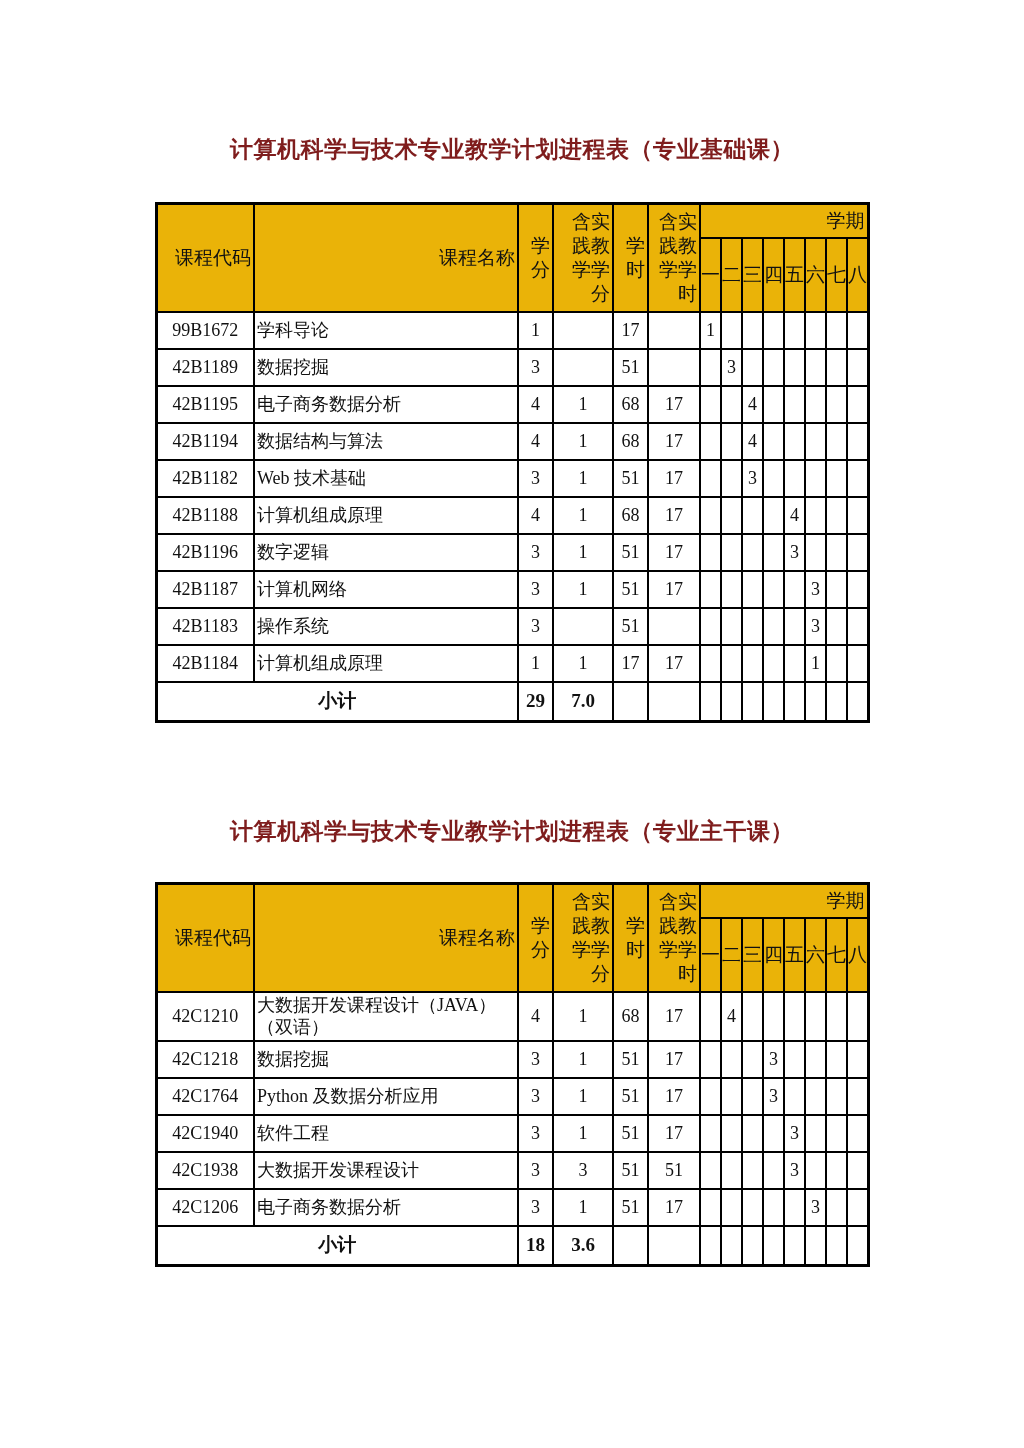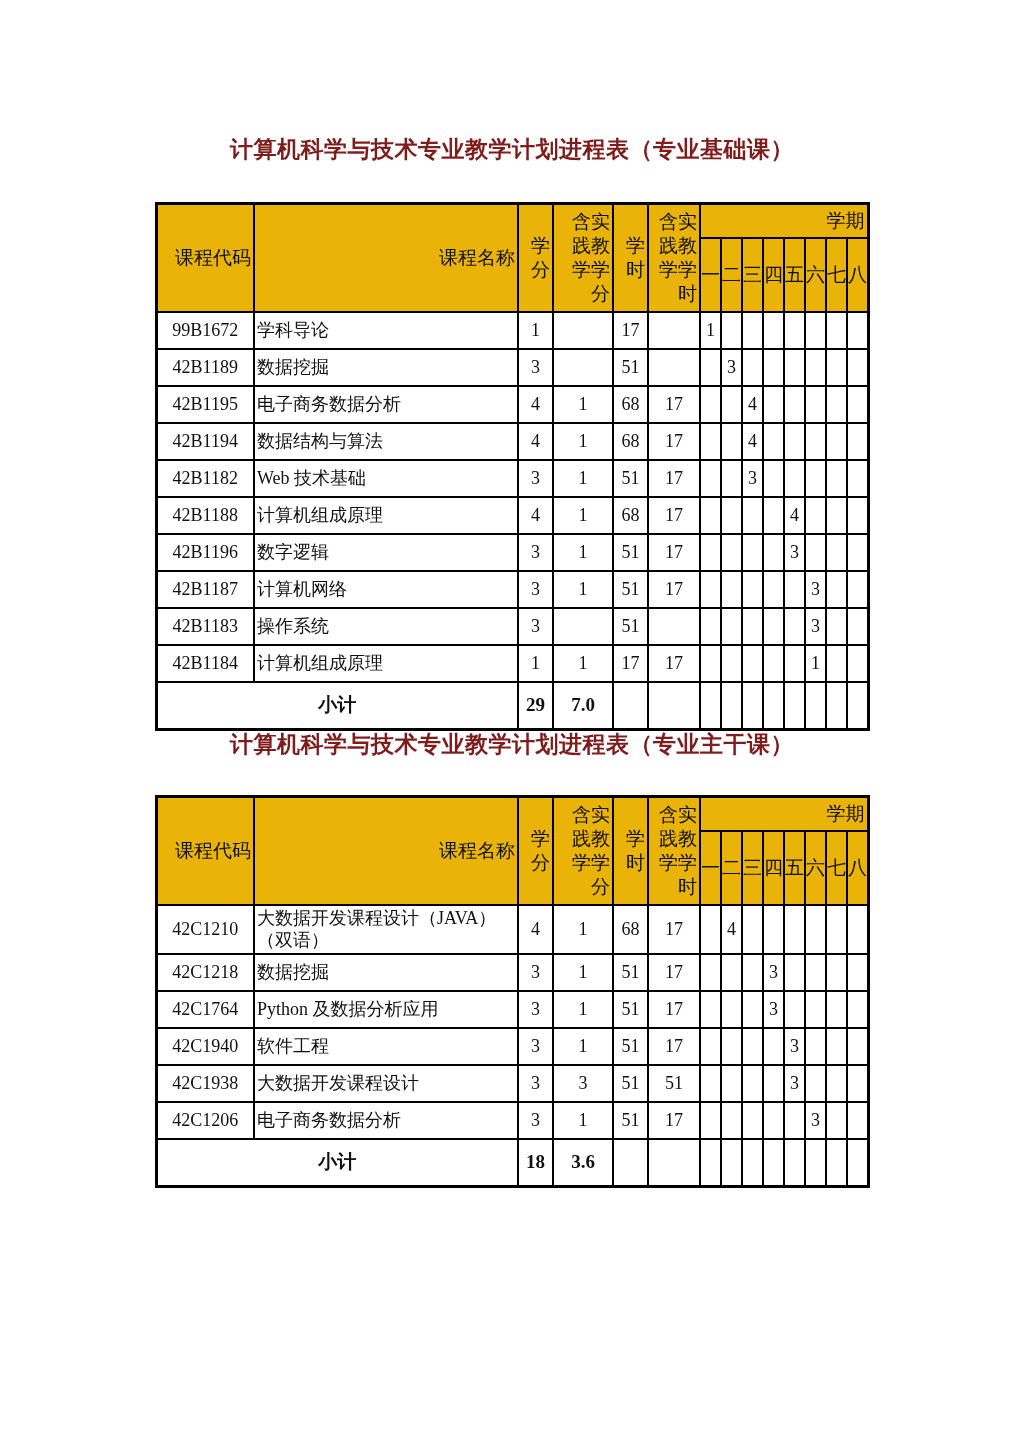--- a/index.html
+++ b/index.html
@@ -6,21 +6,21 @@
   .page{
     width:1024px;height:1448px;background:#ffffff;position:relative;
     overflow:hidden;margin:0 auto;color:#111;
     font-family:"Liberation Serif","DejaVu Serif",serif;
   }
   .doc-title{
     margin:0;text-align:center;font-size:23px;line-height:27px;font-weight:bold;
     color:#7f1d1d;letter-spacing:0.5px;
   }
   .doc-title.first{padding-top:136px;}
-  .doc-title.second{}
+  .doc-title.second{padding-top:95px;}
   table.course-table{
     border-collapse:collapse;table-layout:fixed;width:712px;
     margin:0 auto;border:3px solid #000;background:#fff;
   }
   table.course-table.t1{margin-top:39px;}
   table.course-table.t2{margin-top:37px;}
   .course-table th,.course-table td{
     border:2px solid #000;padding:1px 2px;vertical-align:middle;
     font-size:18px;line-height:1.25;overflow:hidden;
   }
@@ -28,21 +28,21 @@
     background:#eab308;font-weight:normal;font-size:19px;text-align:right;
   }
   .pre{white-space:pre-line;}
   .hdr-top{height:34px;}
   .hdr-sub{height:74px;}
   .hdr-sub th{padding:0;font-size:19px;}
   tbody tr{height:37px;}
   .c-center{text-align:center;}
   .c-name{text-align:left;padding-left:5px;font-size:19px;margin-top:8px;}
   .c-code{font-size:18px;}
-  .subtotal-row{height:48px;font-weight:bold;}
+  .subtotal-row{height:40px;font-weight:bold;}
   .subtotal-row td{font-size:19px;}
   .subtotal-label{text-align:center;}
 </style>
 </head>
 <body>
 
 <div class="page">
 
   <h1 class="doc-title first">计算机科学与技术专业教学计划进程表（专业基础课）</h1>
 

